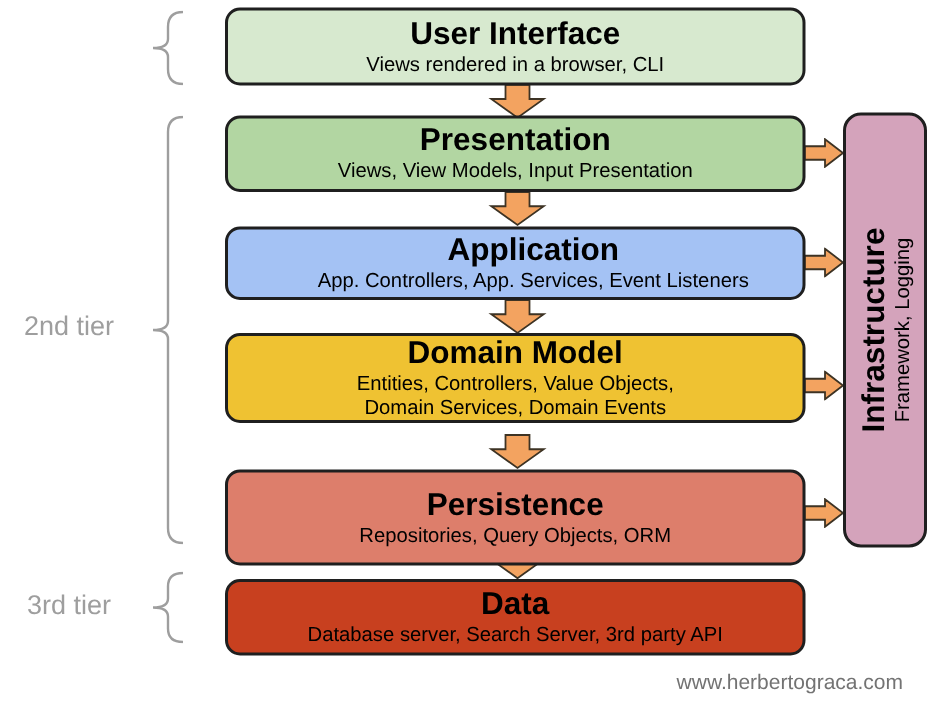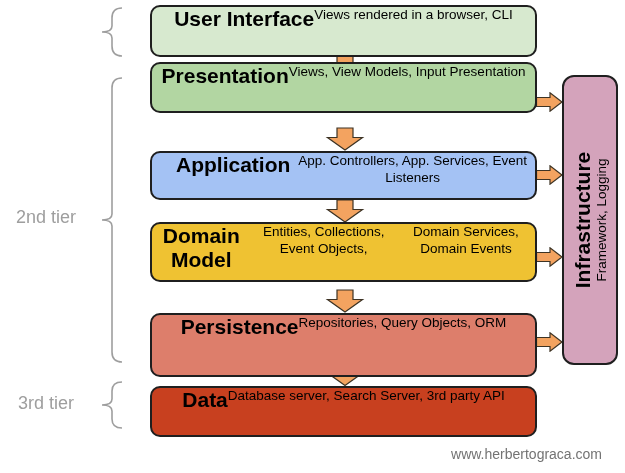--- a/index.html
+++ b/index.html
@@ -15,37 +15,39 @@
   }
 
   
   .layer {
     position: absolute;
     left: 150px;
     width: 387px;
     border: 2px solid #1f1f1f;
     border-radius: 10px;
     display: flex;
+    flex-direction: column;
+    align-items: center;
     justify-content: center;
     text-align: center;
     z-index: 2;
   }
   .layer .title {
     font-size: 21px;
     font-weight: 700;
     color: #000000;
     line-height: 24px;
   }
   .layer .subtitle {
     font-size: 13.5px;
     color: #000000;
     line-height: 16.5px;
   }
   #box-user-interface { top: 5px;   height: 52px; }
-  #box-presentation   { top: 62px;  height: 51px; }
+  #box-presentation   { top: 77px;  height: 51px; }
   #box-application    { top: 151px; height: 49px; padding-left: 24px; }
   #box-domain-model   { top: 222px; height: 60px; }
   #box-persistence    { top: 313px; height: 64px; }
   #box-data           { top: 386px; height: 51px; }
 
   
   #box-infrastructure {
     position: absolute;
     left: 562px;
     top: 75px;
@@ -156,21 +158,21 @@
     <div class="subtitle">Views, View Models, Input Presentation</div>
   </div>
 
   <div class="layer" id="box-application" style="background: rgb(164, 194, 244);">
     <div class="title">Application</div>
     <div class="subtitle">App. Controllers, App. Services, Event Listeners</div>
   </div>
 
   <div class="layer" id="box-domain-model" style="background: rgb(239, 194, 50);">
     <div class="title">Domain Model</div>
-    <div class="subtitle">Entities, Collections, Event Objects,</div>
+    <div class="subtitle">Entities, Controllers, Value Objects,</div>
     <div class="subtitle">Domain Services, Domain Events</div>
   </div>
 
   <div class="layer" id="box-persistence" style="background: rgb(221, 126, 107);">
     <div class="title">Persistence</div>
     <div class="subtitle">Repositories, Query Objects, ORM</div>
   </div>
 
   <div class="layer" id="box-data" style="background: rgb(200, 64, 31);">
     <div class="title">Data</div>

